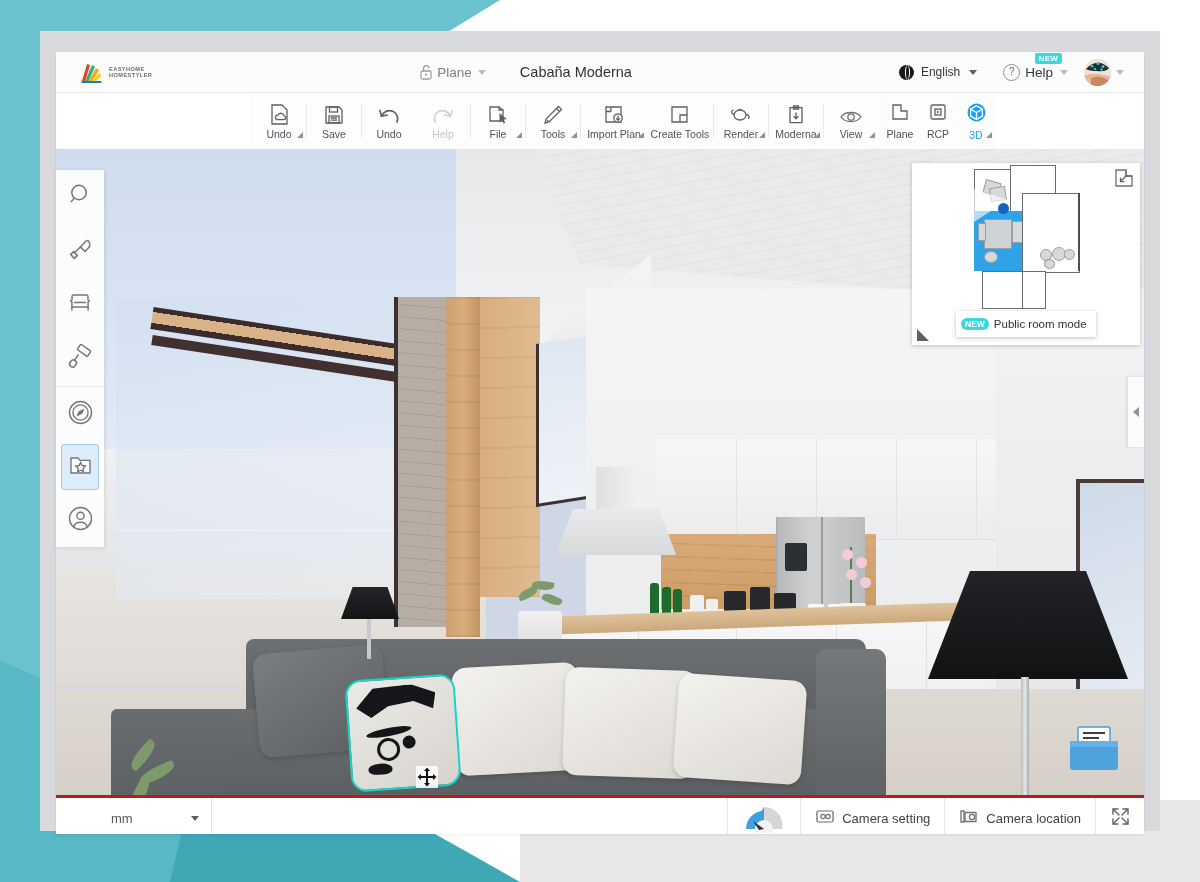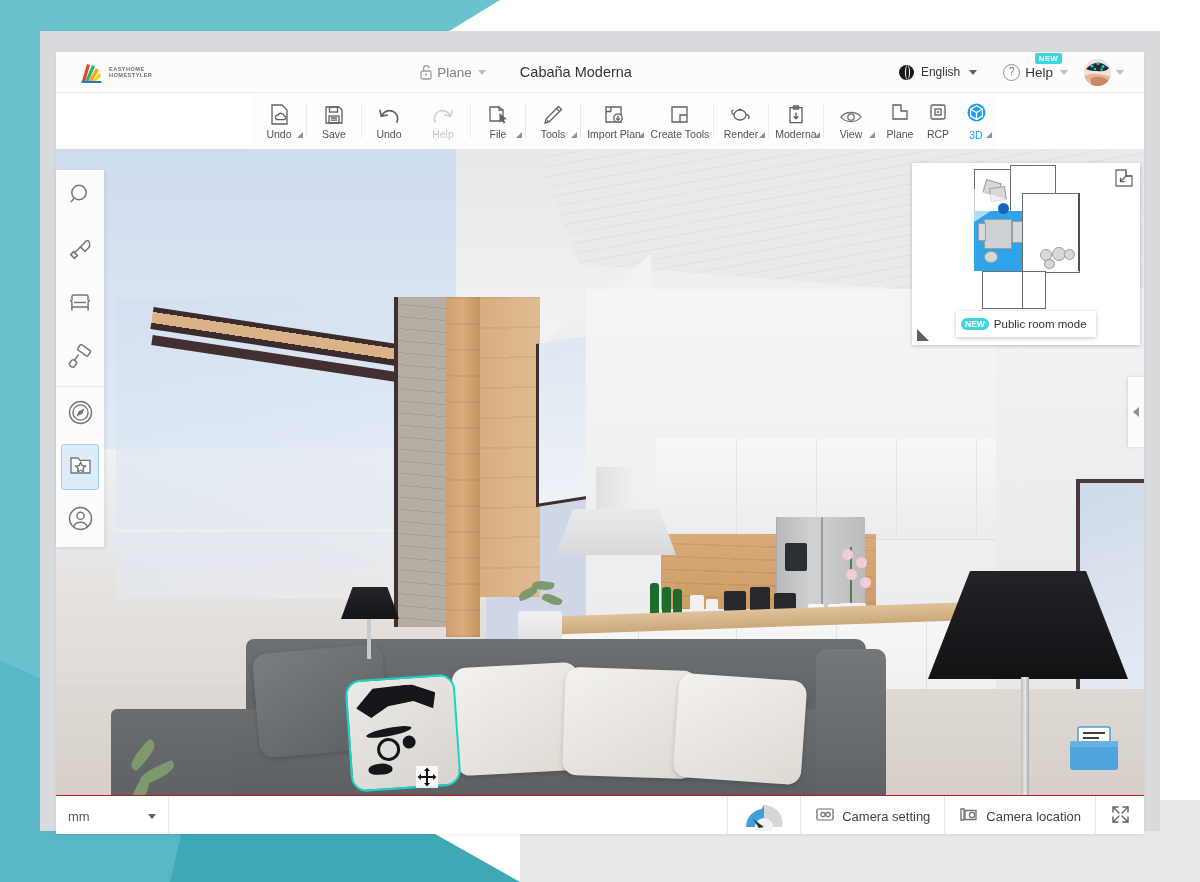--- a/index.html
+++ b/index.html
@@ -364,22 +364,22 @@
   }
   .chev-left{width:0;height:0;border-top:5px solid transparent;border-bottom:5px solid transparent;border-right:6px solid #8d9298;}
 
   
   .inbox-btn{
     position:absolute;right:22px;bottom:22px;width:56px;height:48px;cursor:pointer;
   }
 
   
   .bottombar{
-    position:relative;height:40px;background:#fff;border-top:1px solid #b91c1c;
-    display:flex;align-items:stretch;
+    position:relative;height:40px;background:#fff;border-top:3px solid #b91c1c;
+    display:flex;align-items:stretch;padding-left:43px;
   }
   .unit-select{
     width:88px;display:flex;align-items:center;justify-content:space-between;
     padding:0 12px;border-right:1px solid #e6e6e6;font-size:13px;color:#54595e;cursor:pointer;
   }
   .cmdline{flex:1;border-right:1px solid #e6e6e6;}
   .compass{width:72px;display:flex;align-items:center;justify-content:center;}
   .bb-btn{
     display:flex;align-items:center;gap:7px;padding:0 14px;
     border-left:1px solid #e6e6e6;font-size:13px;color:#3d4347;cursor:pointer;

